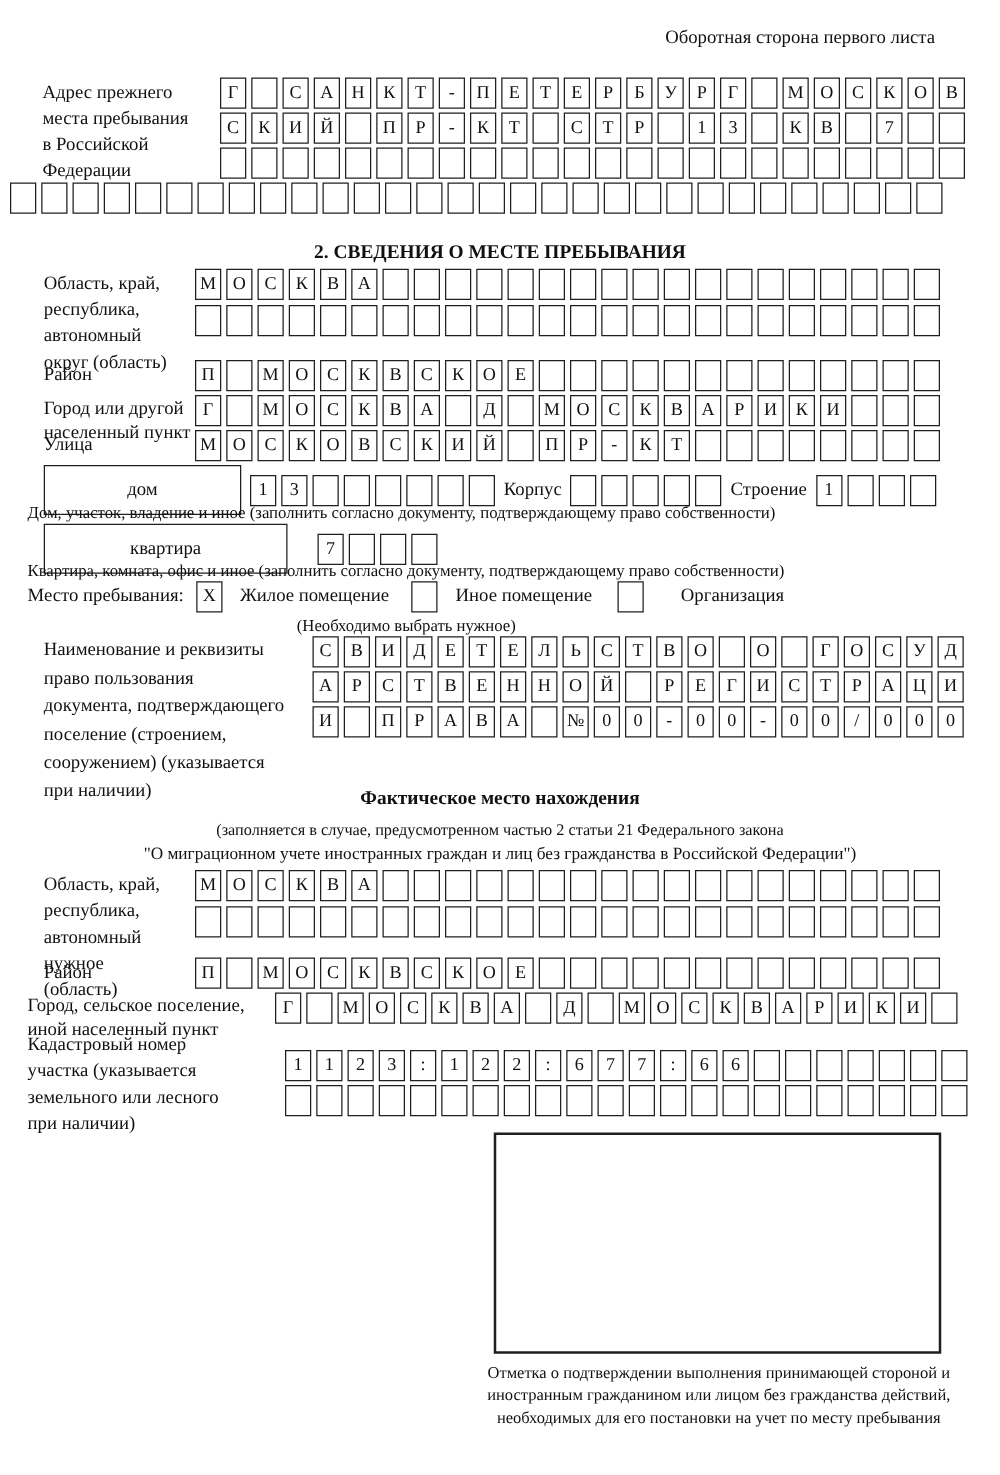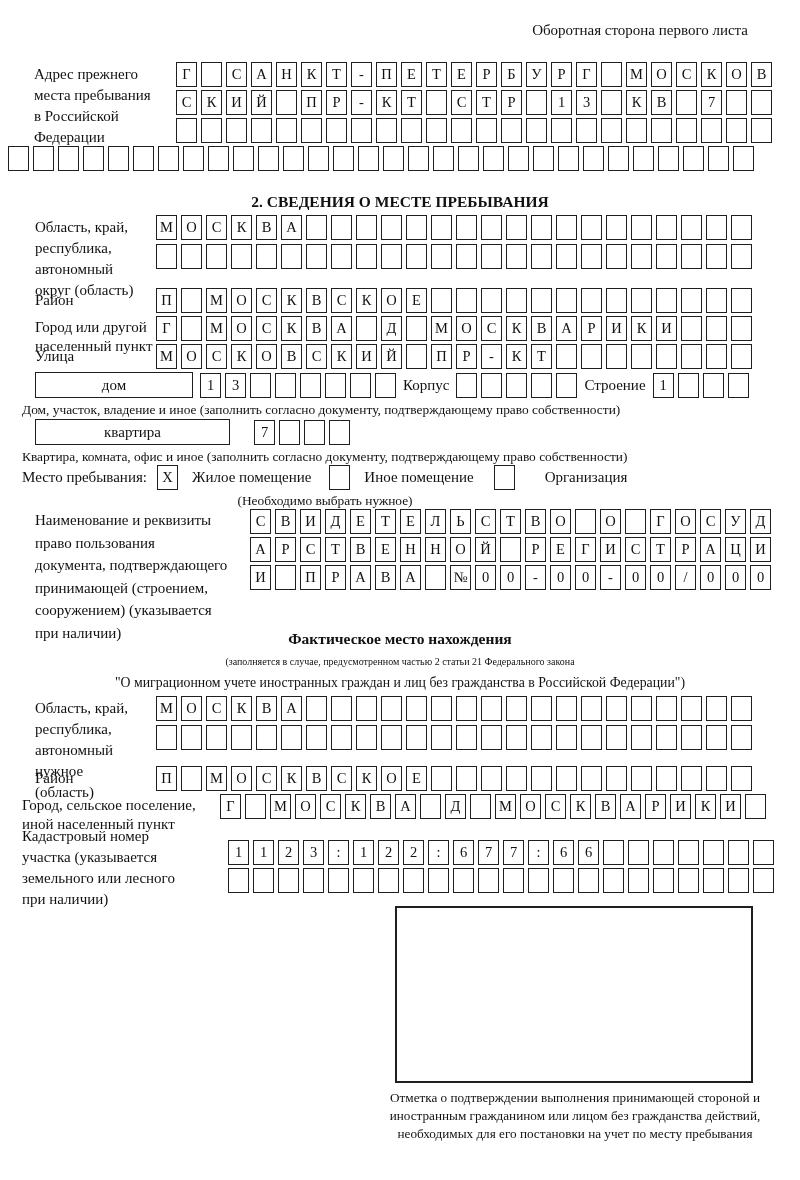--- a/index.html
+++ b/index.html
@@ -8,21 +8,21 @@
 
   .cells{display:flex;gap:4px;}
   .cell{flex:0 0 auto;width:21px;height:25px;border:1.6px solid #1f1f1f;box-sizing:border-box;
         display:flex;align-items:center;justify-content:center;font-size:14.5px;line-height:1;}
   .rows{display:flex;flex-direction:column;gap:3px;}
 
   .lbl{font-size:15px;line-height:21px;}
   .cap{font-size:13.4px;line-height:17px;}
   .title{font-weight:bold;font-size:15.5px;}
 
-  .wide-box{border:1.6px solid #1f1f1f;height:26px;box-sizing:border-box;display:flex;align-items:center;justify-content:center;font-size:15px;}
+  .wide-box{border:1.6px solid #1f1f1f;height:40px;box-sizing:border-box;display:flex;align-items:center;justify-content:center;font-size:15px;}
 
   #header-note{position:absolute;top:22px;right:52px;font-size:15px;}
 
   #prev-block{position:absolute;top:62px;left:8px;display:flex;}
   #prev-label{width:168px;padding-left:26px;box-sizing:border-box;padding-top:2px;}
   #row-full{position:absolute;top:146px;left:8px;}
   #caption-prev{position:absolute;top:173px;left:0;width:800px;text-align:center;}
 
   #sec2-title{position:absolute;top:193px;left:0;width:800px;text-align:center;}
 
@@ -42,21 +42,21 @@
   #mesto-row{position:absolute;top:465px;left:22px;display:flex;align-items:center;font-size:15px;}
   #mesto-row .cell{margin:0;}
   .gapA{margin-left:10px;} .gapB{margin-left:14px;} .gapC{margin-left:18px;} .gapD{margin-left:20px;} .gapE{margin-left:30px;}
   #mesto-note{position:absolute;top:492px;left:0;width:650px;text-align:center;}
 
   #doc-block{position:absolute;top:509px;left:35px;display:flex;}
   #doc-label{width:208px;}
   #doc-rows{margin-left:7px;}
 
   #fact-title{position:absolute;top:630px;left:0;width:800px;text-align:center;}
-  #law1{position:absolute;top:656px;left:0;width:800px;text-align:center;font-size:10px;}
+  #law1{position:absolute;top:656px;left:0;width:800px;text-align:center;font-size:13px;}
   #law2{position:absolute;top:675px;left:0;width:800px;text-align:center;font-size:13.8px;}
 
   #fact-oblast-block{position:absolute;top:696px;left:8px;display:flex;}
   #fact-raion-row{position:absolute;top:766px;left:8px;display:flex;}
   #fact-gorod-row{position:absolute;top:794px;left:8px;display:flex;}
   .lbl-col-wide{width:212px;padding-left:14px;box-sizing:border-box;padding-top:2px;}
   #kadastr-block{position:absolute;top:824px;left:8px;display:flex;}
   #kadastr-rows{margin-left:8px;margin-top:16px;}
 
   #stamp-box{position:absolute;left:395px;top:906px;width:358px;height:177px;border:2px solid #1f1f1f;box-sizing:border-box;background:#fff;}
@@ -404,21 +404,21 @@
       </div>
     <span class="gapE">Организация</span>
   </div>
   <div id="mesto-note" class="cap">(Необходимо выбрать нужное)</div>
 
   <div id="doc-block">
     <div id="doc-label" class="lbl" style="line-height:22.5px;">
         <div>Наименование и реквизиты</div>
         <div>право пользования</div>
         <div>документа, подтверждающего</div>
-        <div>принимающей (строением,</div>
+        <div>поселение (строением,</div>
         <div>сооружением) (указывается</div>
         <div>при наличии)</div>
       </div>
     <div id="doc-rows" class="rows">
       <div class="cells">
           <span class="cell">С</span>
           <span class="cell">В</span>
           <span class="cell">И</span>
           <span class="cell">Д</span>
           <span class="cell">Е</span>

